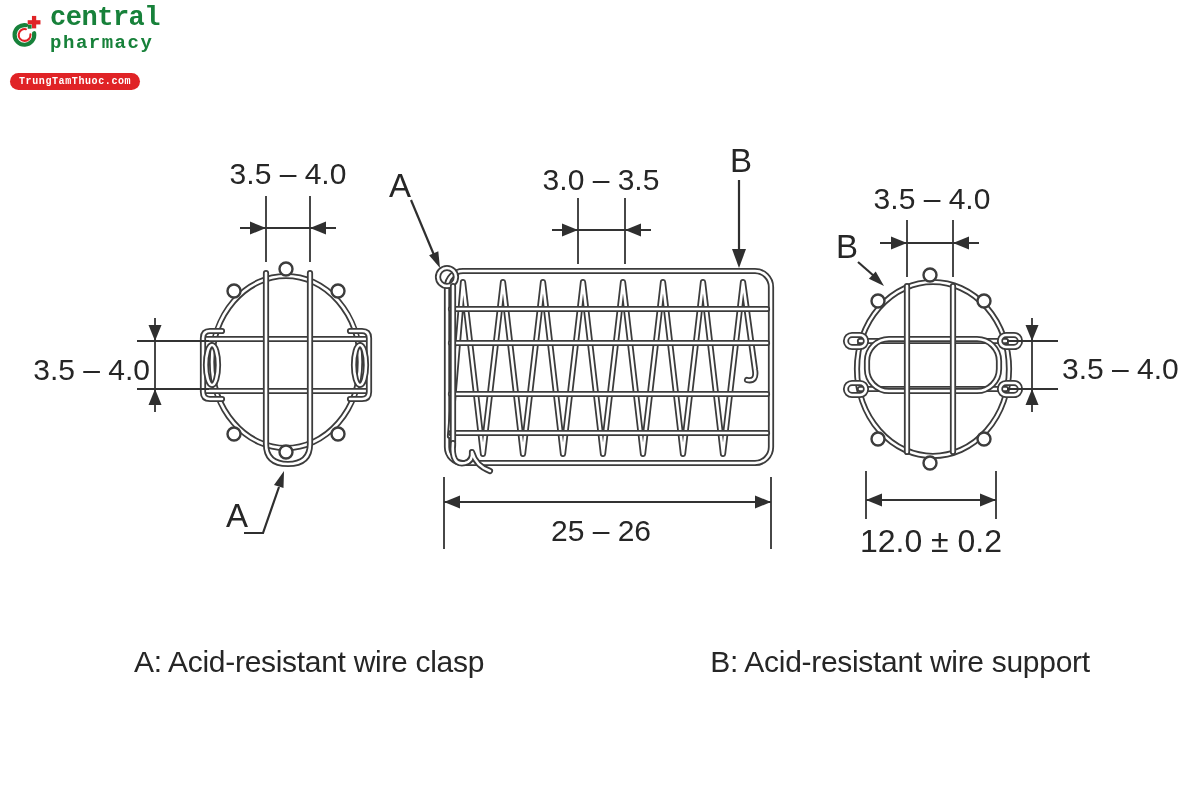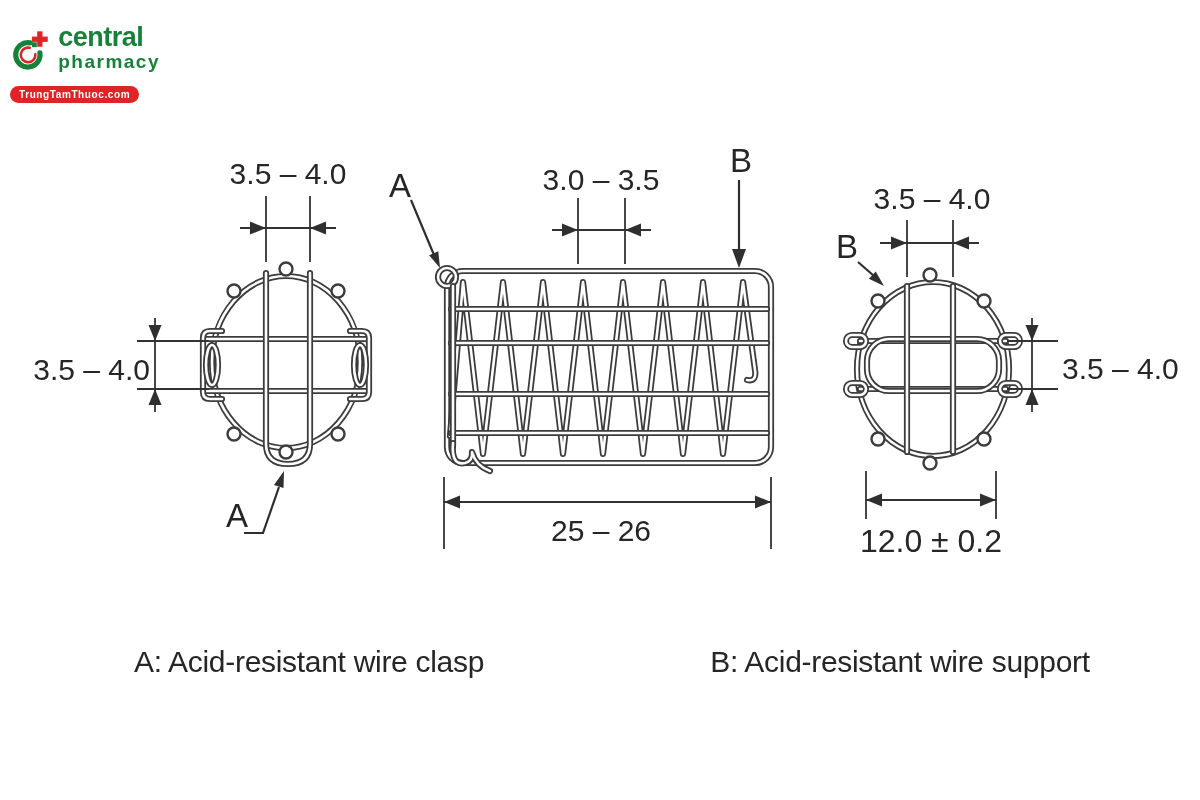--- a/index.html
+++ b/index.html
@@ -1,23 +1,23 @@
 <!DOCTYPE html>
 <html><head>
 <meta charset="utf-8">
 <style>
   html,body{margin:0;padding:0;background:#ffffff;}
   #canvas{position:relative;width:1200px;height:800px;background:#fff;overflow:hidden;
           font-family:"Liberation Sans", sans-serif;}
   
-  #logo{position:absolute;left:10px;top:24px;width:150px;}
+  #logo{position:absolute;left:10px;top:5px;width:150px;font-family:Liberation Mono, monospace;}
   #logo .row{display:flex;align-items:flex-start;}
   #logo .brand{color:#17813a;font-weight:bold;font-size:27px;line-height:26px;letter-spacing:-0.5px;}
   #logo .tagline{color:#17813a;font-weight:600;font-size:19px;letter-spacing:1.5px;margin-top:1px;}
-  #logo .pill{margin-top:10px;display:inline-block;background:#e02326;color:#fff;
+  #logo .pill{margin-top:16px;display:inline-block;background:#e02326;color:#fff;
               font-weight:bold;font-size:10px;letter-spacing:0.6px;
               padding:3px 9px;border-radius:9px;}
   
   .wire,.wire-core{fill:none;stroke-linecap:round;stroke-linejoin:round;}
   .wire{stroke:#3c3c3c;stroke-width:6.2;}
   .wire-core{stroke:#ffffff;stroke-width:2.6;}
   .dot{fill:#ffffff;stroke:#3c3c3c;stroke-width:2.4;}
   .dim{stroke:#333333;stroke-width:1.8;fill:none;}
   .arr{fill:#2f2f2f;stroke:none;}
   .leader{stroke:#2f2f2f;stroke-width:2.2;fill:none;}

